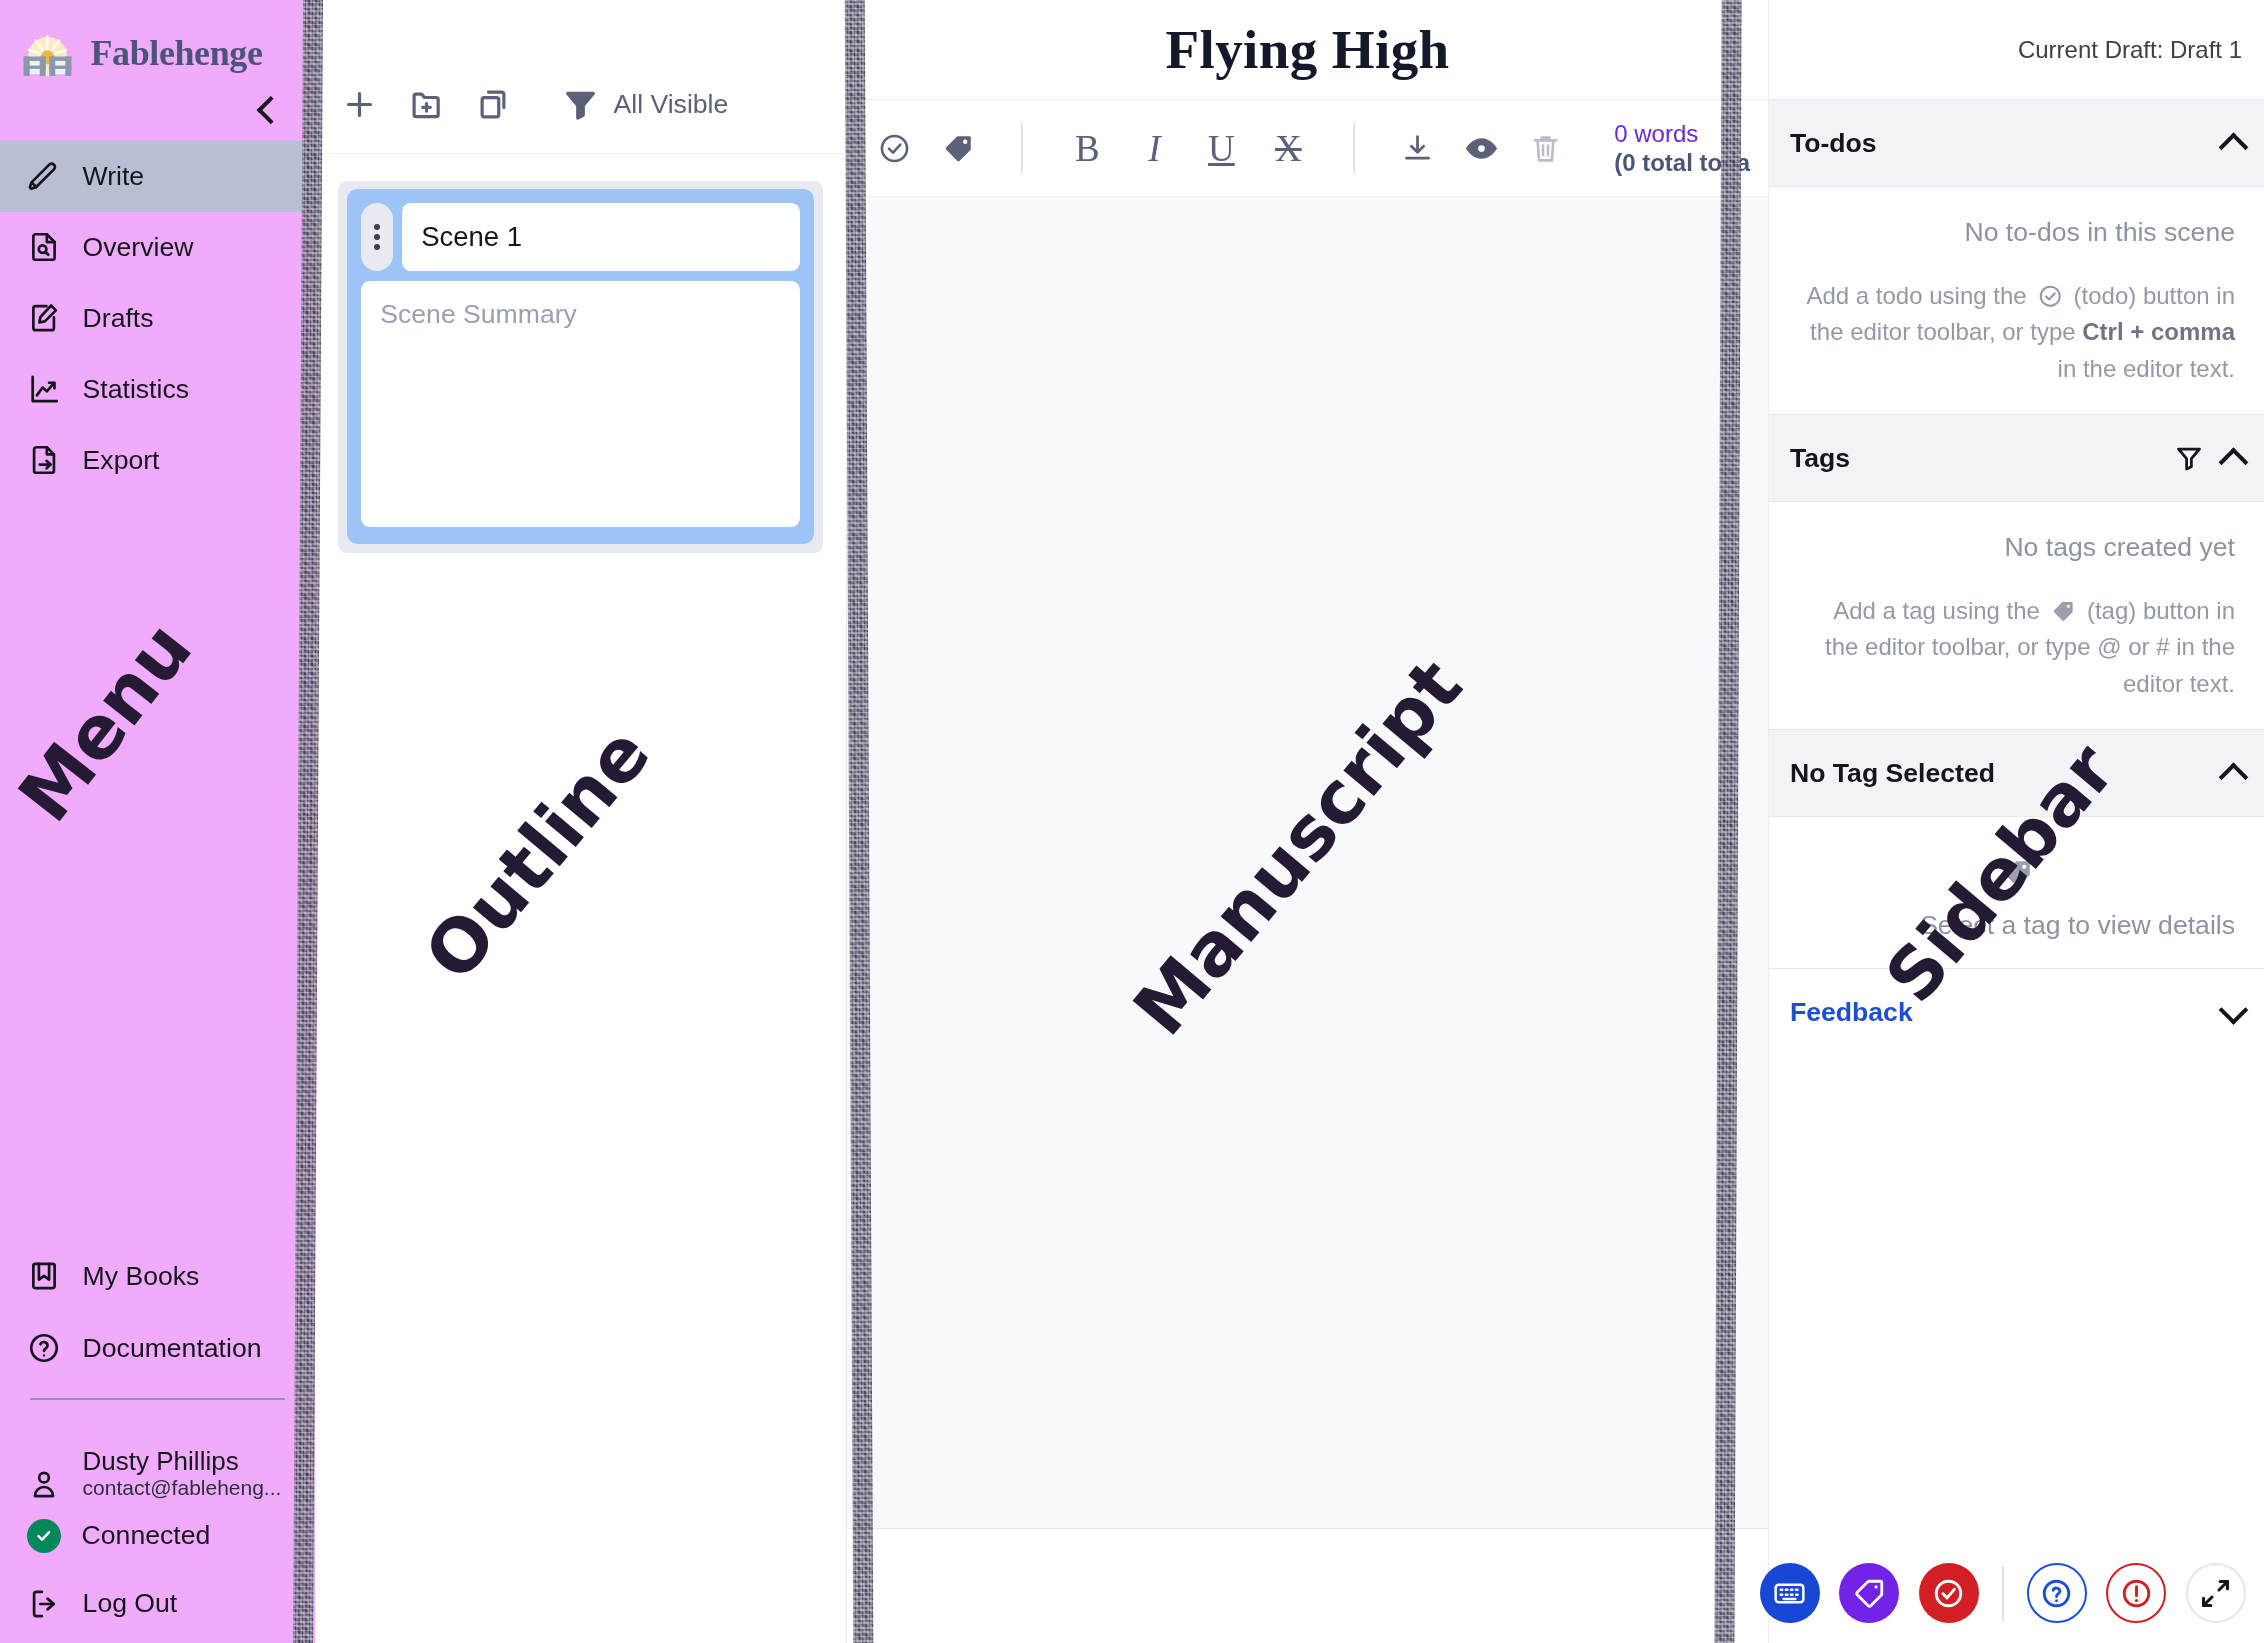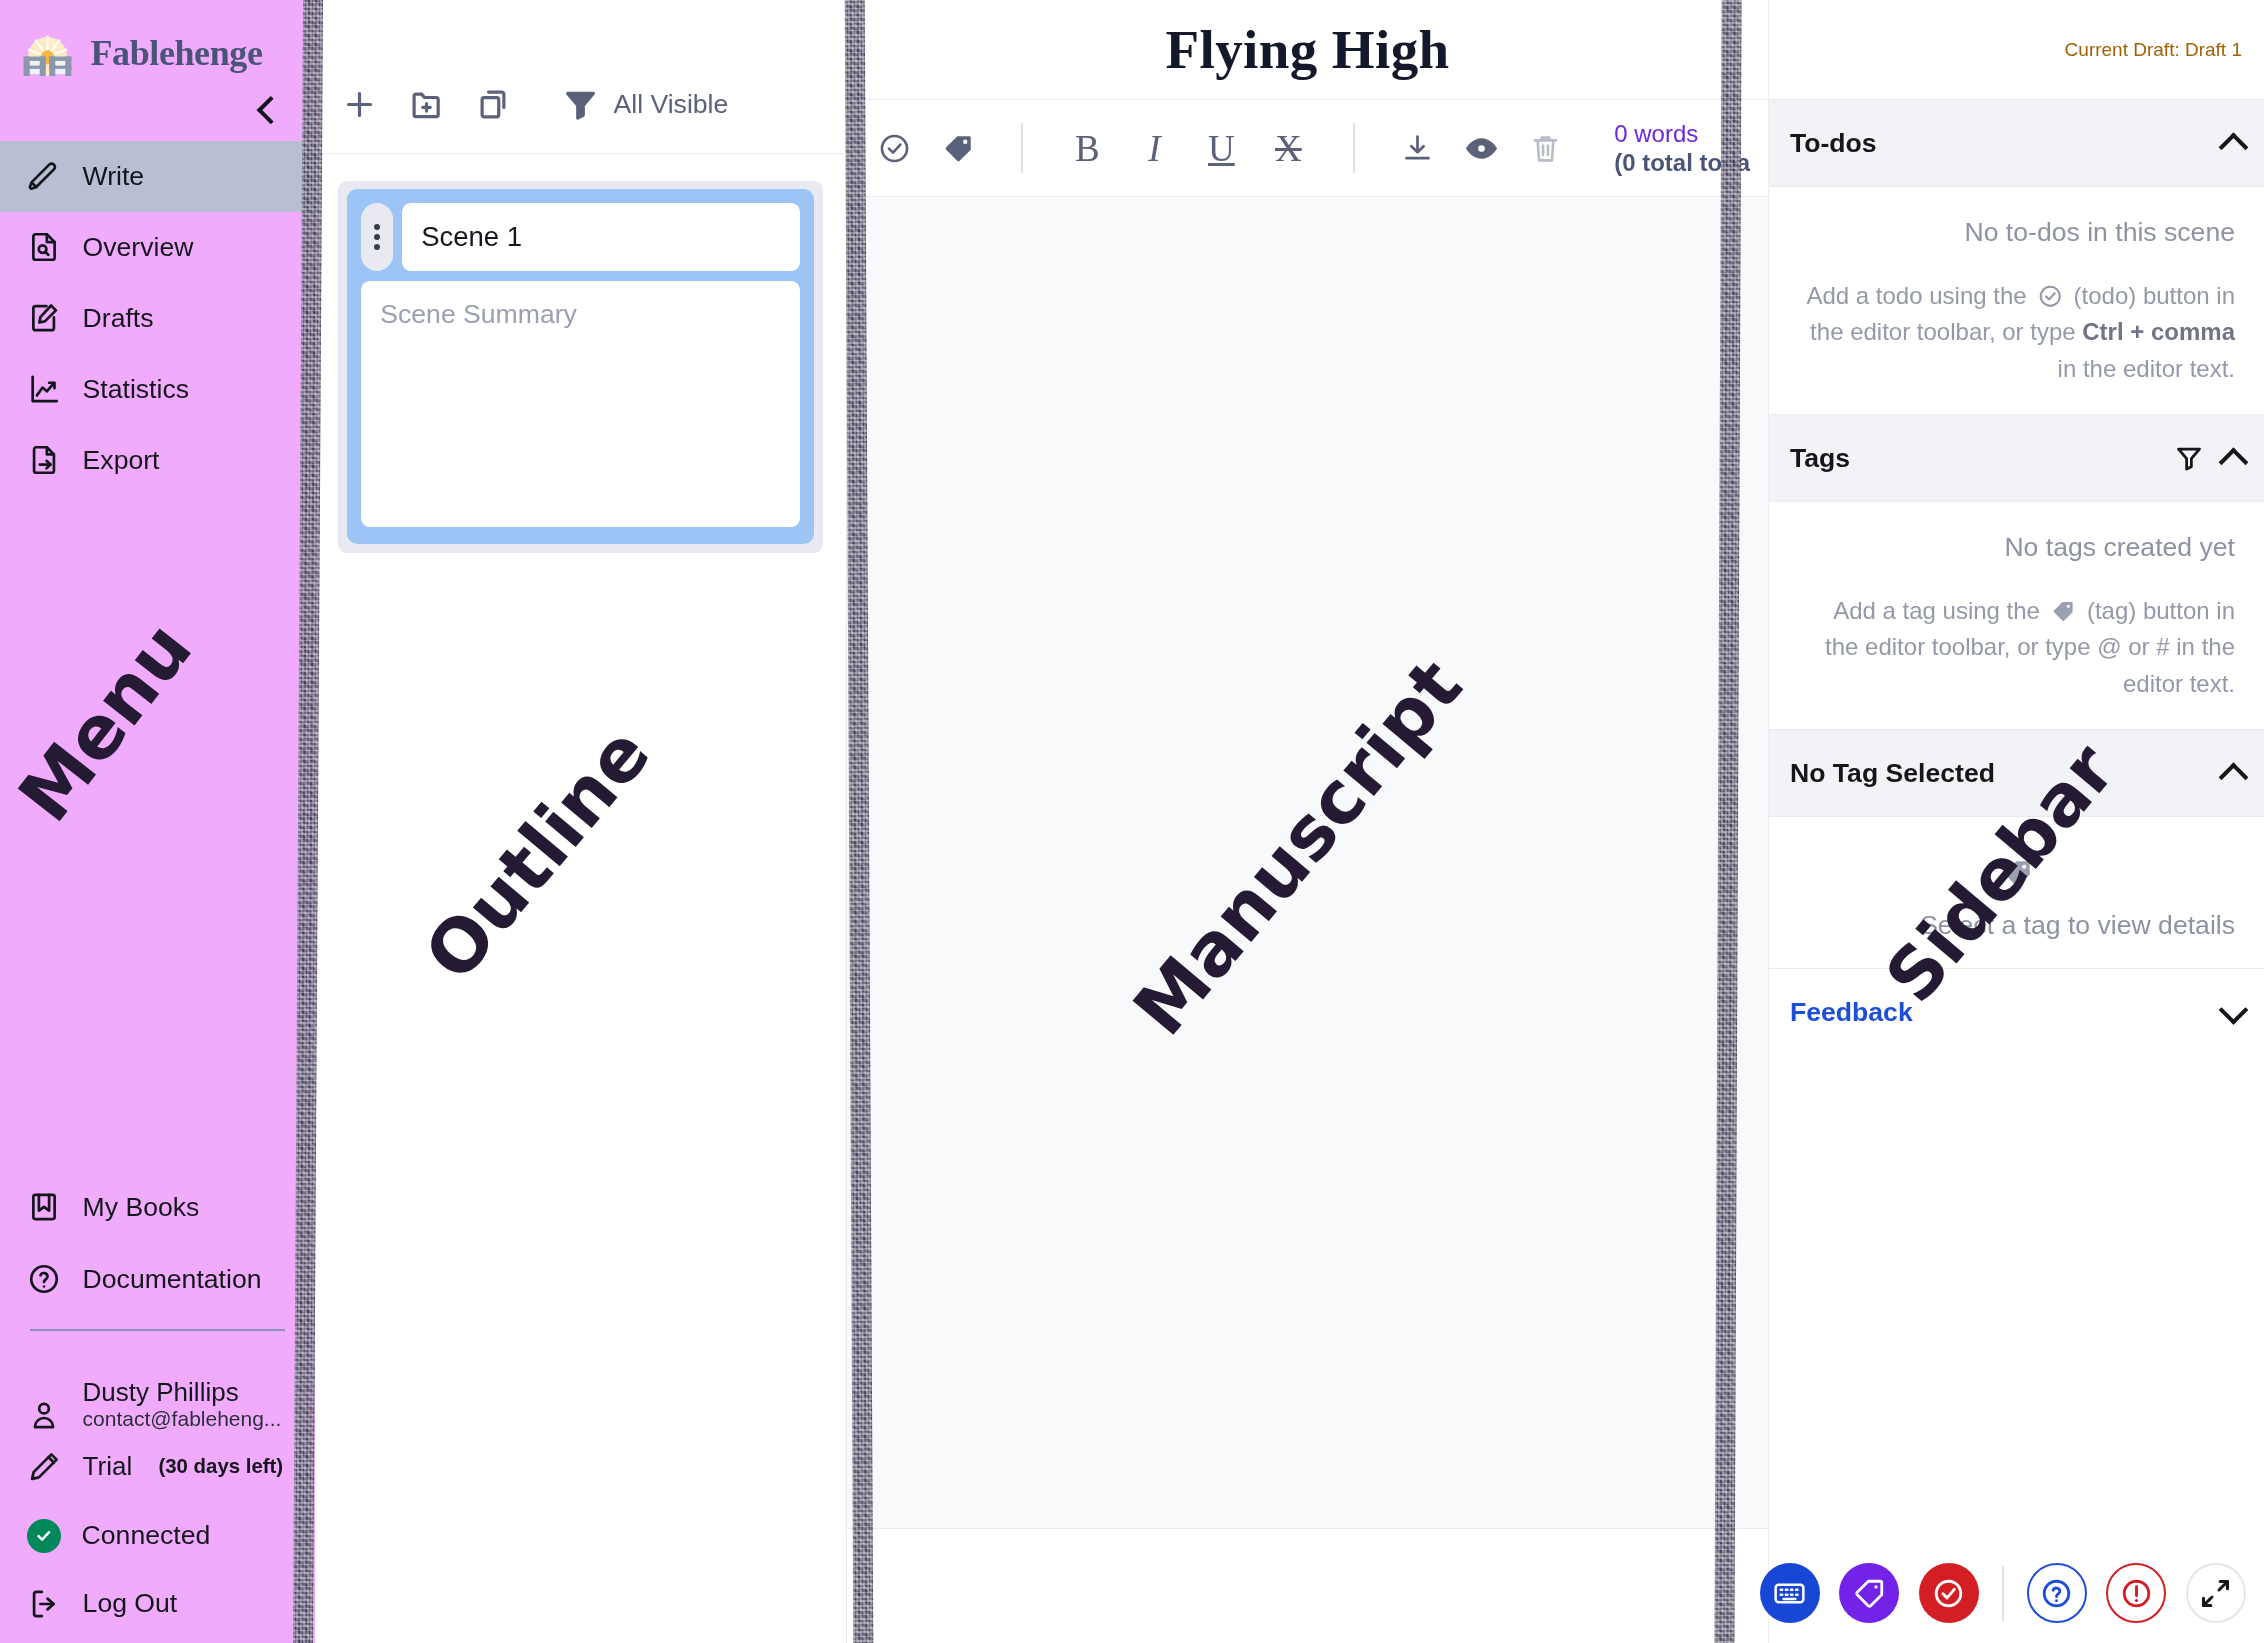--- a/index.html
+++ b/index.html
@@ -107,21 +107,21 @@
   .wc-2 { font-size: 24px; color:#4a5477; font-weight: bold; }
   .editor-body { flex:1 1 auto; background:#f8f9fb; border-bottom: 1.8px solid #e9eaee; }
   .editor-foot { height: 115px; background:#ffffff; }
 
   
   .rightbar {
     width: 497px; flex: 0 0 497px; height: 1644px; background:#ffffff;
     border-left: 1.8px solid #eceef1; display:flex; flex-direction: column; position:relative;
   }
   .draft-row { height: 99px; display:flex; align-items:center; justify-content:flex-end; padding-right: 23px; }
-  .draft-label { font-size: 19px; color: #a16207; }
+  .draft-label { font-size: 24px; color: #404040; }
   .sec-head {
     height: 88px; background:#f2f3f6; border-top:1.8px solid #e9eaee; border-bottom:1.8px solid #e9eaee;
     display:flex; align-items:center; padding: 0 21px; gap: 12.4px; cursor:pointer;
   }
   .sec-title { font-size: 26.6px; font-weight: bold; color:#15161c; flex:1 1 auto; }
   .sec-title.muted { color:#1d4ed8; }
   .caret { width: 21px; height: 21px; border-left: 4.4px solid #15161c; border-top: 4.4px solid #15161c; }
   .caret.up { transform: rotate(45deg) translate(2.7px,2.7px); }
   .caret.down { transform: rotate(-135deg) translate(1.8px,1.8px); }
   .funnel { width: 30px; height: 30px; margin-right: 7px; cursor:pointer;}
@@ -301,30 +301,20 @@
             <circle cx="12" cy="7.5" r="3.4"></circle>
             <path d="M5.6 20.5a6.4 6.4 0 0 1 12.8 0z"></path>
           </svg>
       </span>
       <span class="acct-text">
         <span class="acct-name">Dusty Phillips</span>
         <span class="acct-mail">contact@fableheng...</span>
       </span>
     </div>
 
-    <div class="trial-row">
-      <span class="nav-ico">
-        <svg viewBox="0 0 24 24">
-            <path d="M17.2 3.1 20.9 6.8 8.4 19.3 3.6 20.4l1.1-4.8z"></path>
-            <path d="M15.2 5.1 18.9 8.8"></path>
-          </svg>
-      </span>
-      <span>Trial</span>
-      <span class="trial-days">(30 days left)</span>
-    </div>
 
     <div class="conn-row">
       <span class="conn-dot">
         <svg viewBox="0 0 24 24">
             <path d="M5.5 12.4 10 16.8 18.6 7.6"></path>
           </svg>
       </span>
       <span>Connected</span>
     </div>
 

